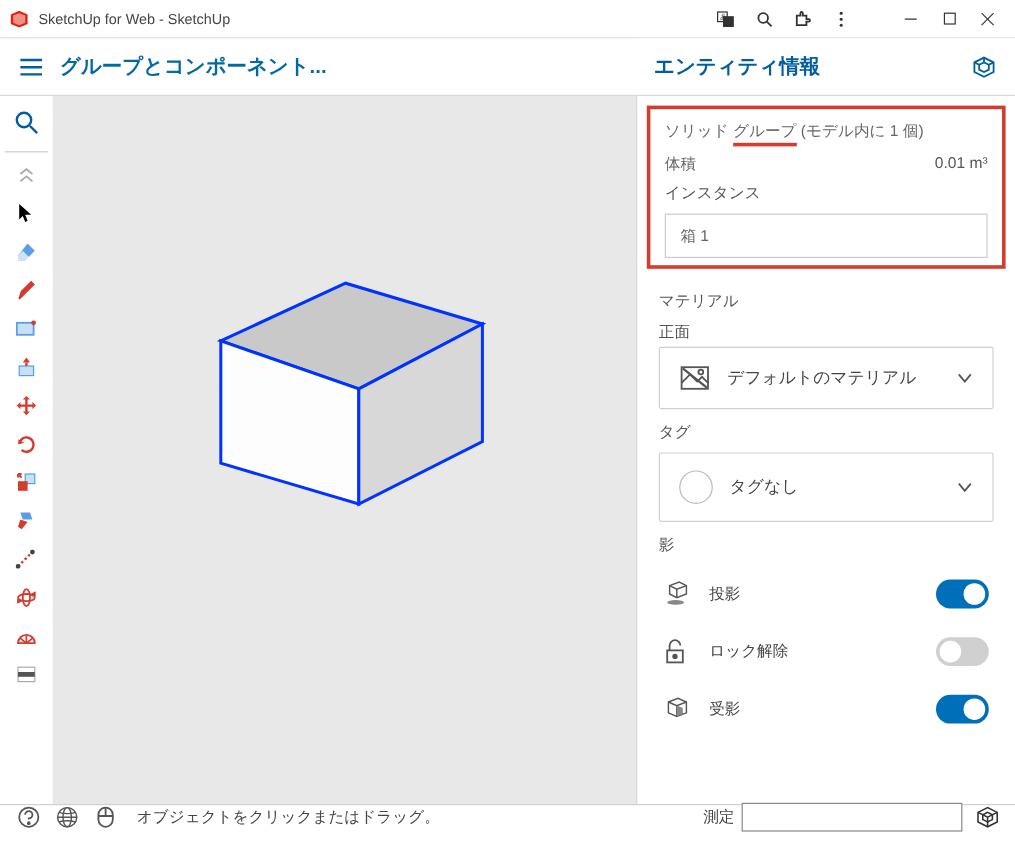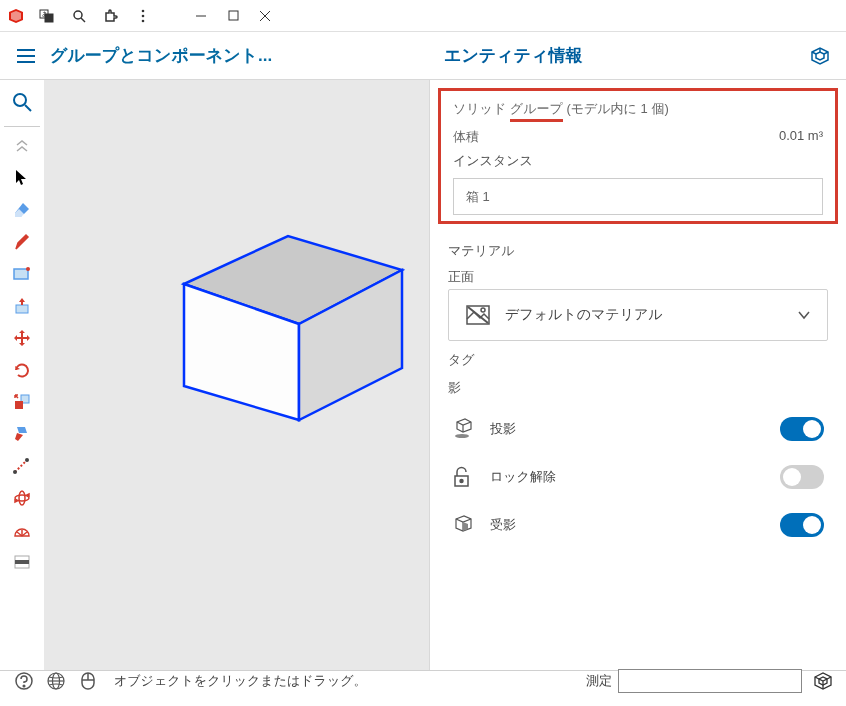--- a/index.html
+++ b/index.html
@@ -27,21 +27,21 @@
     .sidebar-left { width: 44px; display: flex; flex-direction: column; align-items: center; padding-top: 4px; background: #fff; }
     .tool-search { width: 36px; height: 36px; display: flex; align-items: center; justify-content: center; margin-bottom: 4px; color: #005e9e; cursor: pointer; }
     .tool-divider { width: 36px; height: 0; border-top: 1px solid #ccc; margin: 2px 0 4px; }
     .tool-btn { width: 32px; height: 30px; display: flex; align-items: center; justify-content: center; cursor: pointer; margin-bottom: 2px; }
     
     
     .canvas { flex: 1; background: #e8e8e8; position: relative; }
     .box3d { position: absolute; left: 120px; top: 140px; }
     
     
-    .panel-right { width: 417px; background: #fff; border-left: 1px solid #d8d8d8; display: flex; flex-direction: column; }
+    .panel-right { width: 316px; background: #fff; border-left: 1px solid #d8d8d8; display: flex; flex-direction: column; }
     .panel-header { height: 48px; display: flex; align-items: center; padding: 0 14px; border-bottom: 1px solid #d8d8d8; margin-top: -48px; background: #fff; position: relative; }
     .panel-title { flex: 1; font-size: 17px; color: #005e9e; font-weight: 600; }
     .panel-icon { color: #005e9e; cursor: pointer; }
     
     .info-box { border: 3px solid #d43c2e; margin: 8px 8px 0 8px; padding: 9px 12px 6px; position: relative; }
     .info-line { font-size: 13px; color: #666; margin-bottom: 6px; display: flex; }
     .info-label { flex: 1; }
     .info-value { color: #555; }
     .underline-red { display: inline-block; border-bottom: 3px solid #d43c2e; padding-bottom: 1px; }
     .instance-label { font-size: 13px; color: #555; margin-bottom: 8px; }
@@ -80,20 +80,21 @@
 </head>
 <body>
 
 <div class="titlebar">
   <span class="logo">
     <svg width="16" height="16" viewBox="0 0 16 16">
         <path fill="#e02211" d="M1 4 L8 1 L15 4 L15 12 L8 15 L1 12 Z"></path>
         <path fill="#fff" d="M3 5 L8 3 L13 5 L13 11 L8 13 L3 11 Z" opacity="0.5"></path>
       </svg>
   </span>
+  <span class="title">SketchUp for Web - SketchUp</span>
   <div class="controls">
     <span class="tb-btn">
         <svg width="16" height="16" viewBox="0 0 16 16" stroke="#333" stroke-width="1" fill="none">
           <rect x="1" y="2" width="8" height="8"></rect>
           <rect x="6" y="6" width="8" height="8" fill="#333"></rect>
           <text x="3" y="8" font-size="6" fill="#333" stroke="none">あ</text>
         </svg>
       </span>
     <span class="tb-btn">
         <svg width="14" height="14" viewBox="0 0 14 14" stroke="#333" stroke-width="1.5" fill="none">
@@ -310,20 +311,29 @@
         </span>
         <span class="dd-label">デフォルトのマテリアル</span>
         <span class="dd-arrow">
             <svg width="14" height="10" viewBox="0 0 14 10" stroke="#555" stroke-width="1.5" fill="none">
               <path d="M2 2 L7 8 L12 2"></path>
             </svg>
           </span>
       </div>
 
       <div class="section-label">タグ</div>
+      <div class="dropdown">
+        <span class="tag-circle"></span>
+        <span class="dd-label">タグなし</span>
+        <span class="dd-arrow">
+            <svg width="14" height="10" viewBox="0 0 14 10" stroke="#555" stroke-width="1.5" fill="none">
+              <path d="M2 2 L7 8 L12 2"></path>
+            </svg>
+          </span>
+      </div>
 
       <div class="section-label">影</div>
 
       <div class="toggle-row">
         <span class="tr-icon">
           <svg width="22" height="22" viewBox="0 0 22 22" stroke="#555" stroke-width="1.2" fill="none">
               <path d="M5 4 L13 1 L19 4 L19 11 L11 14 L5 11 Z"></path>
               <path d="M5 4 L11 7 L19 4 M11 7 L11 14"></path>
               <ellipse cx="10" cy="18" rx="7" ry="2" fill="#888" stroke="none"></ellipse>
             </svg>

